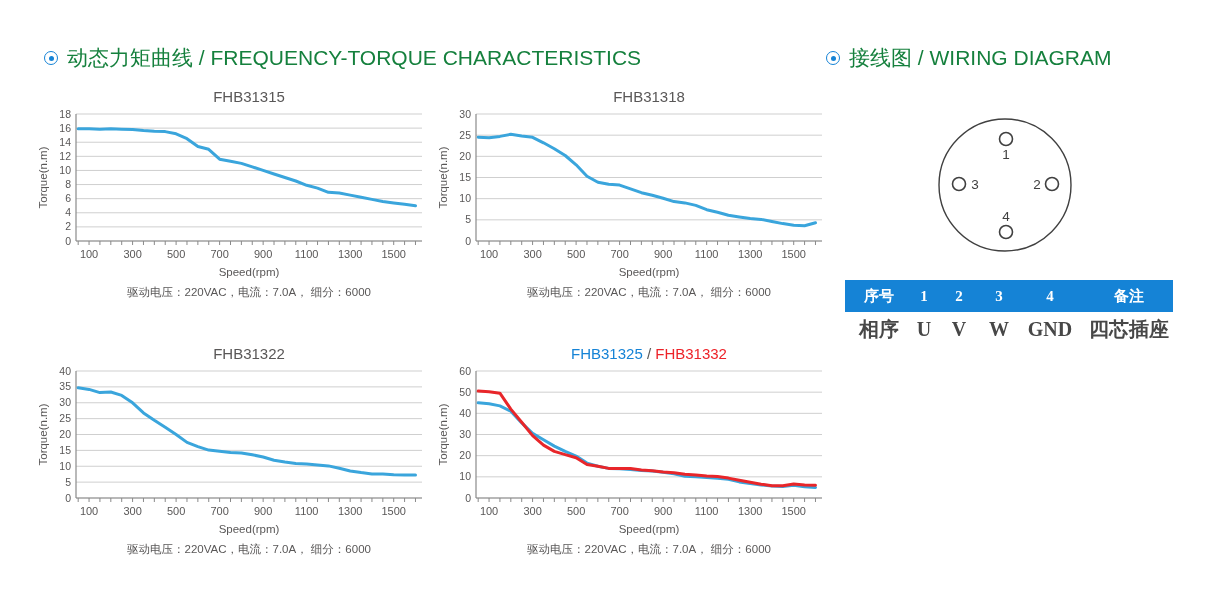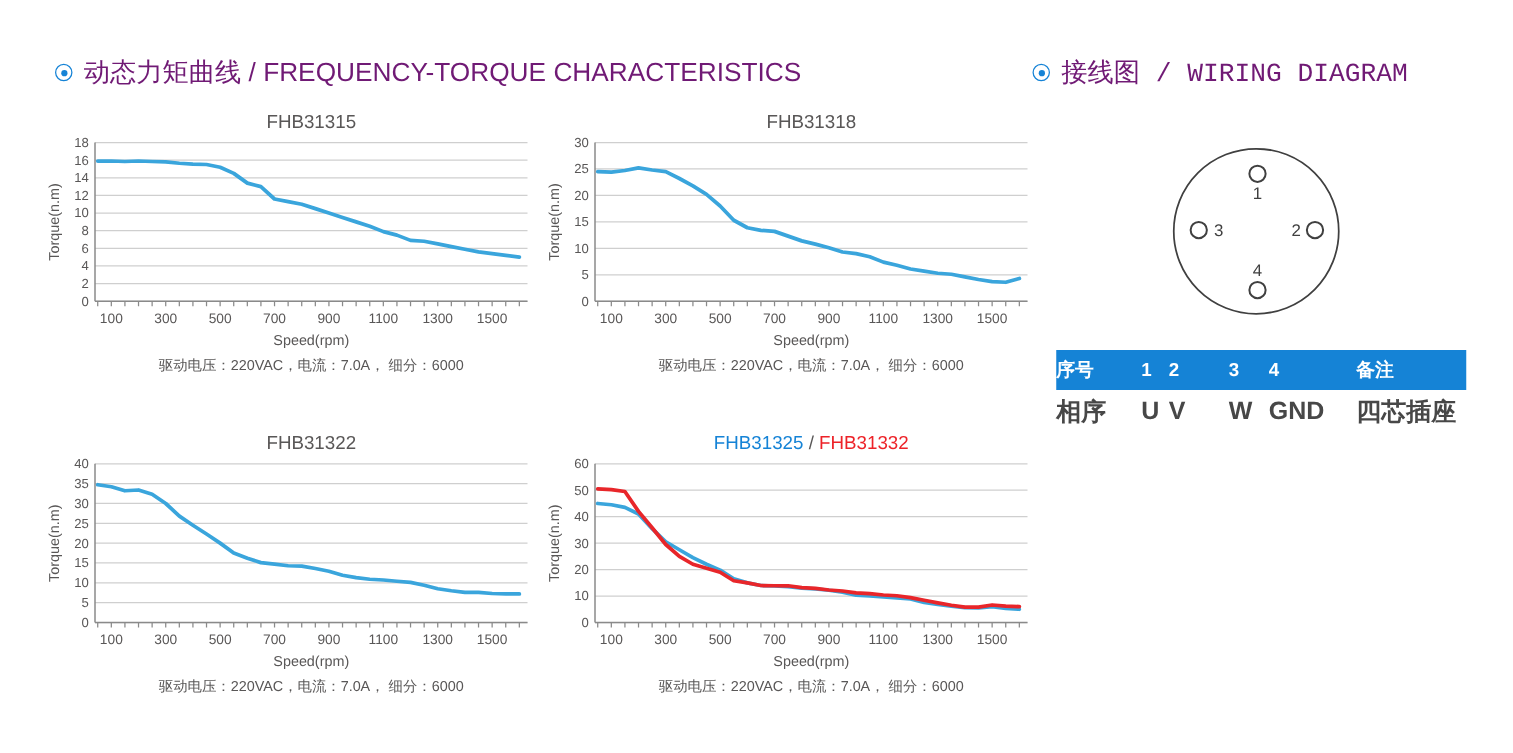--- a/index.html
+++ b/index.html
@@ -3,53 +3,53 @@
 <meta charset="utf-8">
 <style>
   html,body{margin:0;padding:0;}
   body{
     width:1210px;height:602px;position:relative;overflow:hidden;
     background:#ffffff;
     font-family:"Liberation Sans","DejaVu Sans",sans-serif;
   }
   .section-title{
     position:absolute;display:flex;align-items:center;gap:9px;
-    color:#701a75;font-size:21px;font-weight:400;white-space:nowrap;
+    color:#15803d;font-size:21px;font-weight:400;white-space:nowrap;
   }
   .bullet{
     width:12px;height:12px;border:1.5px solid #1583d6;border-radius:50%;
     position:relative;flex:0 0 auto;
   }
   .bullet::after{
     content:"";position:absolute;left:0;right:0;top:0;bottom:0;margin:auto;
     width:5px;height:5px;border-radius:50%;background:#1583d6;
   }
   .charts-grid{
     position:absolute;left:36px;top:86px;
     display:grid;grid-template-columns:392px 392px;column-gap:8px;row-gap:42px;
   }
   figure.chart{margin:0;width:392px;height:215px;}
   svg text{font-family:"Liberation Sans","DejaVu Sans",sans-serif;}
   .wiring{position:absolute;left:840px;top:95px;}
   .conn{fill:none;stroke:#404040;stroke-width:1.4;}
   .pin{fill:#ffffff;stroke:#404040;stroke-width:1.6;}
   .pinlabel{font-size:13.5px;fill:#404040;text-anchor:middle;}
   .ptable{position:absolute;left:845px;top:280px;width:328px;}
-  .prow{display:grid;grid-template-columns:68px 22px 48px 32px 70px 88px;align-items:center;}
+  .prow{display:grid;grid-template-columns:68px 22px 48px 32px 70px 88px;align-items:center;text-align:center;font-family:Liberation Serif, serif;}
   .prow.head{background:#1583d6;color:#ffffff;height:32px;font-weight:bold;font-size:15px;}
   .prow.body{height:26px;margin-top:4px;color:#474747;font-weight:600;font-size:20px;}
 </style>
 </head>
 <body>
 
 <div class="section-title" style="left:44px;top:44px;">
   <span class="bullet"></span>
   <span>动态力矩曲线 / FREQUENCY-TORQUE CHARACTERISTICS</span>
 </div>
-<div class="section-title" style="left:826px;top:44px;font-family:Liberation Mono, monospace;">
+<div class="section-title" style="left:826px;top:44px;">
   <span class="bullet"></span>
   <span>接线图 / WIRING DIAGRAM</span>
 </div>
 
 <div class="charts-grid">
   <figure class="chart"><svg width="392" height="215" viewBox="0 0 392 215">
         <text x="213" y="16" text-anchor="middle" font-size="15"><tspan fill="#595757">FHB31315</tspan></text>
         <line x1="40" y1="155" x2="386" y2="155" stroke="#cfcfcf" stroke-width="1"></line>
         <text x="35" y="158.5" text-anchor="end" font-size="10.5" fill="#595757">0</text>
         <line x1="40" y1="140.88888888888889" x2="386" y2="140.88888888888889" stroke="#cfcfcf" stroke-width="1"></line>

